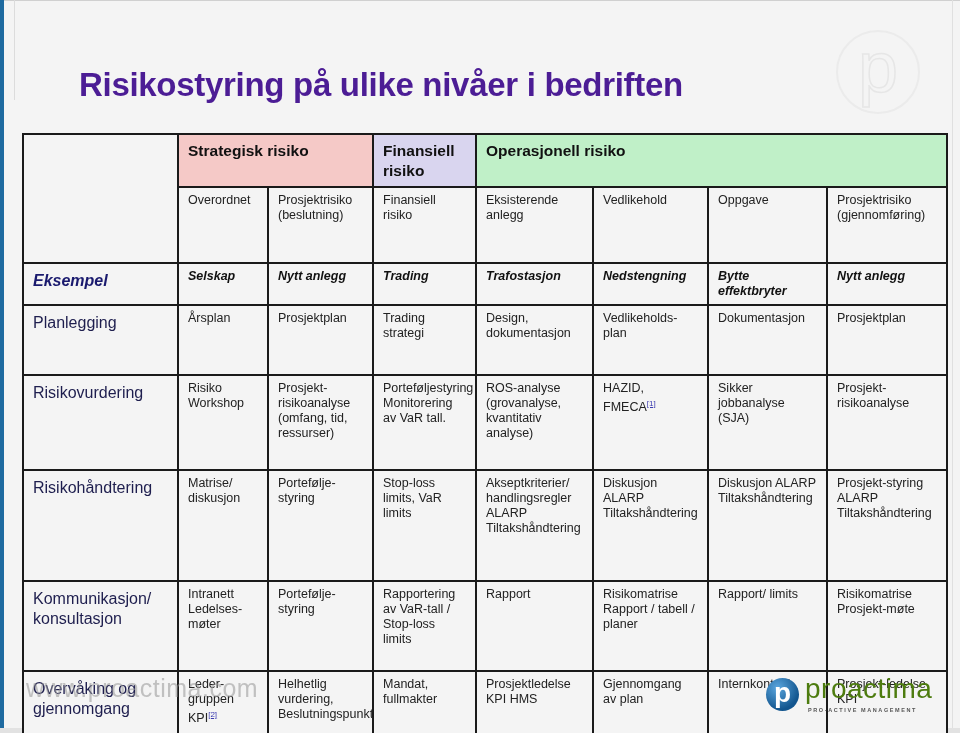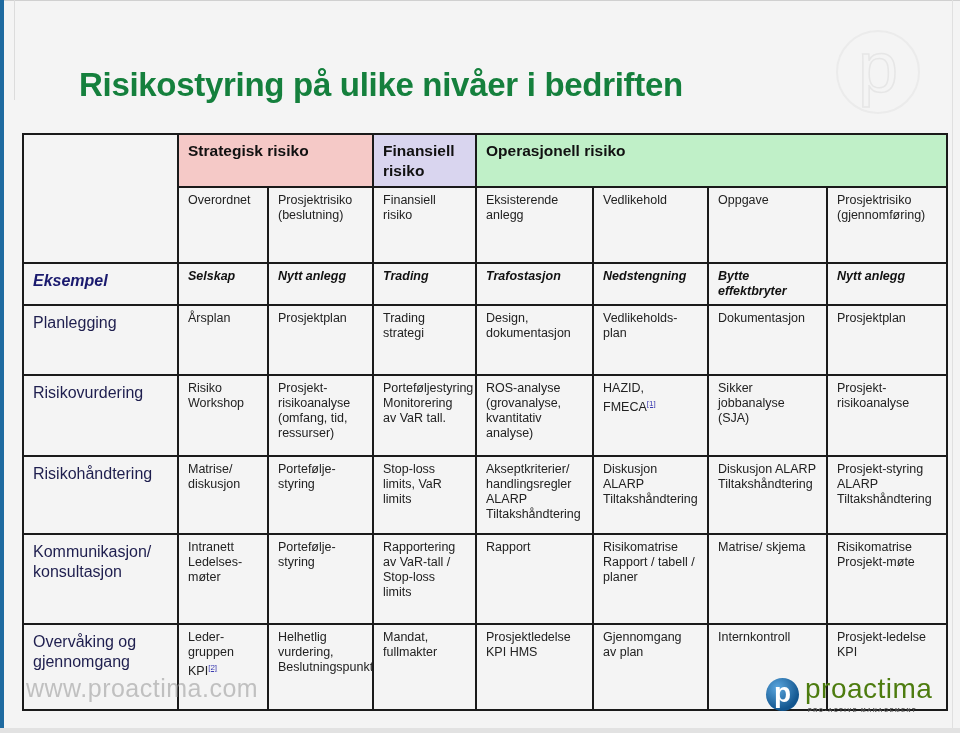--- a/index.html
+++ b/index.html
@@ -9,21 +9,21 @@
     font-family:"Liberation Sans", sans-serif;
   }
   .left-bar { position:absolute; left:0; top:0; width:4px; height:733px; background:#1e6aa0; }
   .left-line { position:absolute; left:14px; top:0; width:1px; height:100px; background:#dcdcdc; }
   .top-line { position:absolute; left:0; top:0; width:960px; height:1px; background:#d0d0d0; }
   .bottom-line { position:absolute; left:0; top:728px; width:960px; height:5px; background:#e2e2e2; }
   .right-line { position:absolute; left:952px; top:0; width:1px; height:733px; background:#e0e0e0; }
   .title {
     position:absolute; left:79px; top:66px;
     font-family:"Liberation Sans", sans-serif; font-weight:bold;
-    font-size:33px; color:#15803d; letter-spacing:-0.3px;
+    font-size:33px; color:#4c1d95; letter-spacing:-0.3px;
   }
   .wm-logo {
     position:absolute; left:836px; top:30px; width:80px; height:80px;
     border:2px solid #ebebeb; border-radius:50%;
   }
   .wm-logo .p {
     position:absolute; left:20px; top:-6px; font-size:72px; color:#f4f4f4;
     -webkit-text-stroke:1.5px #e6e6e6; font-family:"Liberation Sans", sans-serif;
   }
   table.grid {
@@ -116,48 +116,48 @@
   <tr style="height:70px">
     <td class="rowlabel">Planlegging</td>
     <td>Årsplan</td>
     <td>Prosjektplan</td>
     <td class="center">Trading strategi</td>
     <td>Design, dokumentasjon</td>
     <td>Vedlikeholds-plan</td>
     <td>Dokumentasjon</td>
     <td>Prosjektplan</td>
   </tr>
-  <tr style="height:81px">
+  <tr style="height:95px">
     <td class="rowlabel">Risikovurdering</td>
     <td>Risiko Workshop</td>
     <td>Prosjekt-risikoanalyse (omfang, tid, ressurser)</td>
     <td>Porteføljestyring Monitorering av VaR tall.</td>
     <td>ROS-analyse (grovanalyse, kvantitativ analyse)</td>
     <td><span>HAZID, FMECA</span><span class="fn">[1]</span></td>
     <td>Sikker jobbanalyse (SJA)</td>
     <td>Prosjekt-risikoanalyse</td>
   </tr>
-  <tr style="height:78px">
+  <tr style="height:111px">
     <td class="rowlabel">Risikohåndtering</td>
     <td>Matrise/ diskusjon</td>
     <td class="center">Portefølje-styring</td>
     <td class="center">Stop-loss limits, VaR limits</td>
     <td>Akseptkriterier/ handlingsregler ALARP Tiltakshåndtering</td>
     <td>Diskusjon ALARP Tiltakshåndtering</td>
     <td>Diskusjon ALARP Tiltakshåndtering</td>
     <td>Prosjekt-styring ALARP Tiltakshåndtering</td>
   </tr>
   <tr style="height:90px">
     <td class="rowlabel">Kommunikasjon/ konsultasjon</td>
     <td>Intranett Ledelses-møter</td>
     <td class="center">Portefølje-styring</td>
     <td>Rapportering av VaR-tall / Stop-loss limits</td>
     <td>Rapport</td>
     <td>Risikomatrise Rapport / tabell / planer</td>
-    <td>Matrise/ skjema</td>
+    <td>Rapport/ limits</td>
     <td>Risikomatrise Prosjekt-møte</td>
   </tr>
   <tr style="height:86px">
     <td class="rowlabel">Overvåking og gjennomgang</td>
     <td><span>Leder-gruppen KPI</span><span class="fn">[2]</span></td>
     <td>Helhetlig vurdering, Beslutningspunkt</td>
     <td>Mandat, fullmakter</td>
     <td>Prosjektledelse KPI HMS</td>
     <td>Gjennomgang av plan</td>
     <td>Internkontroll</td>

